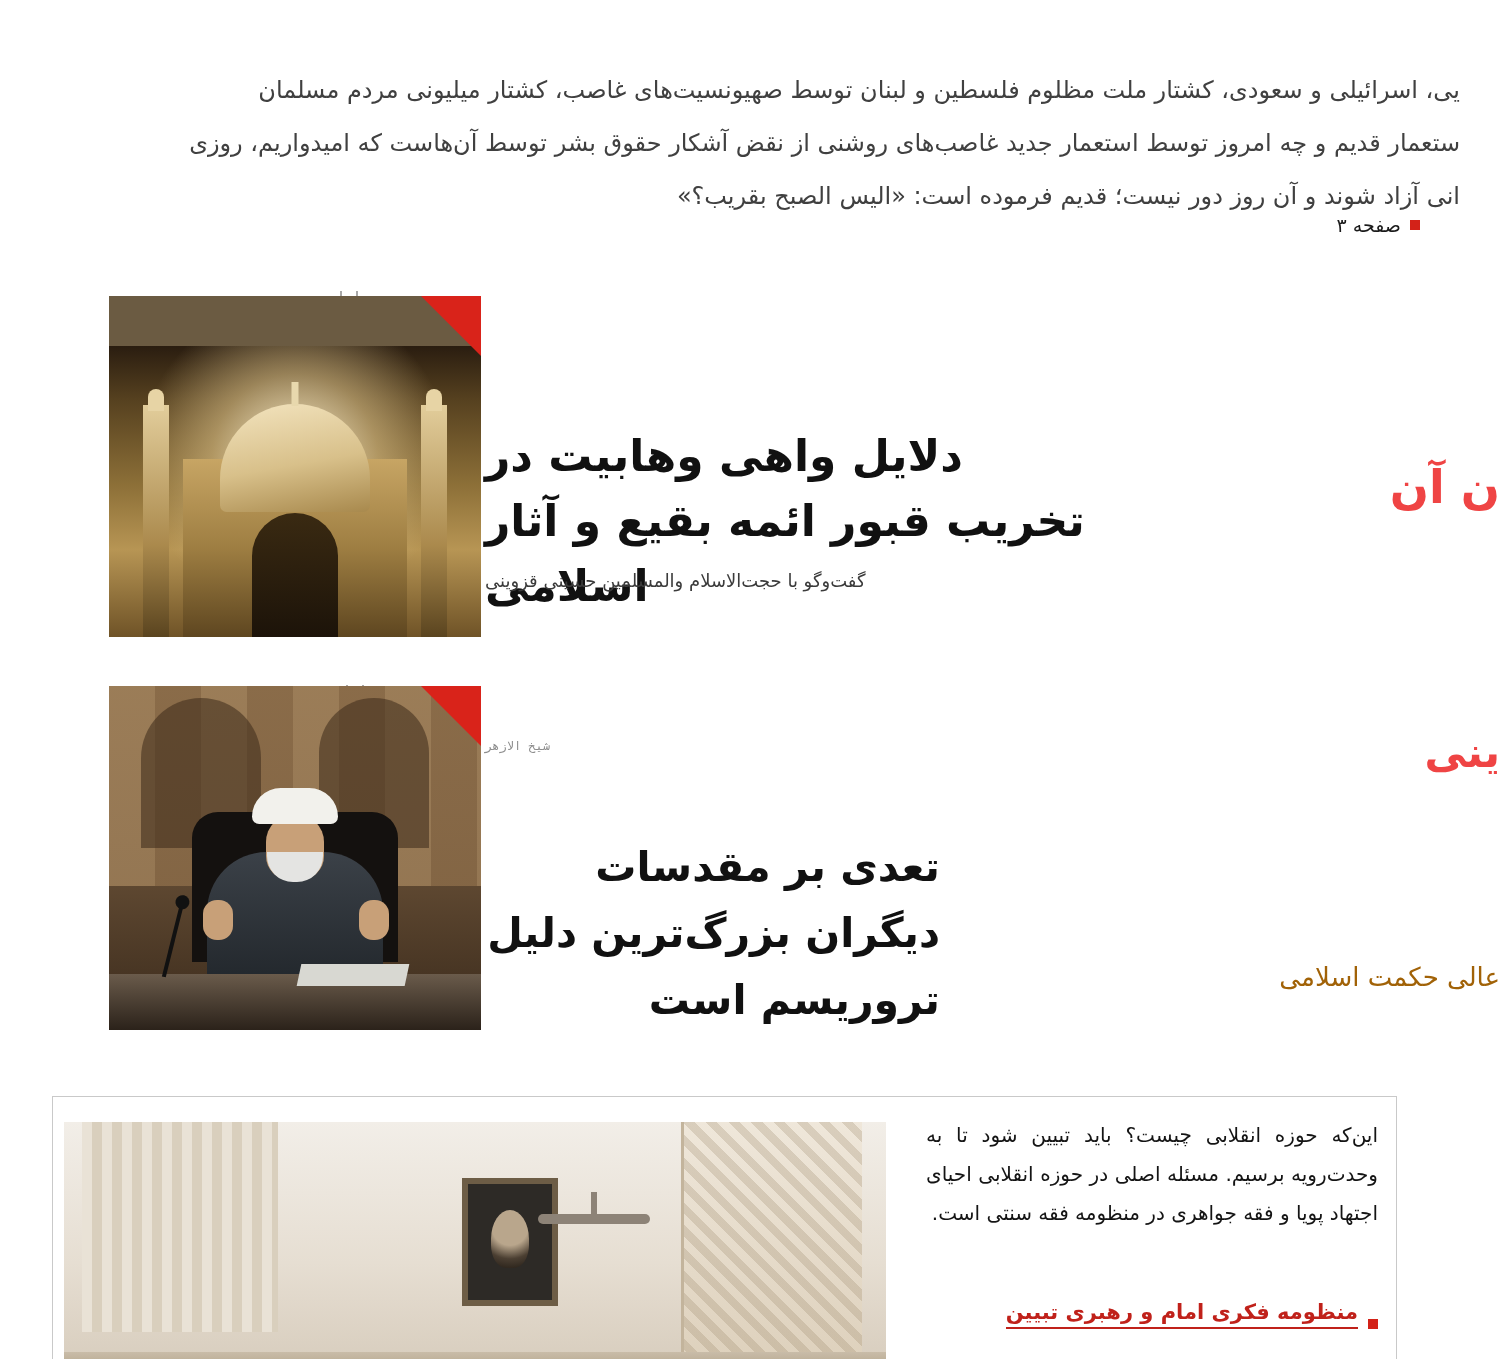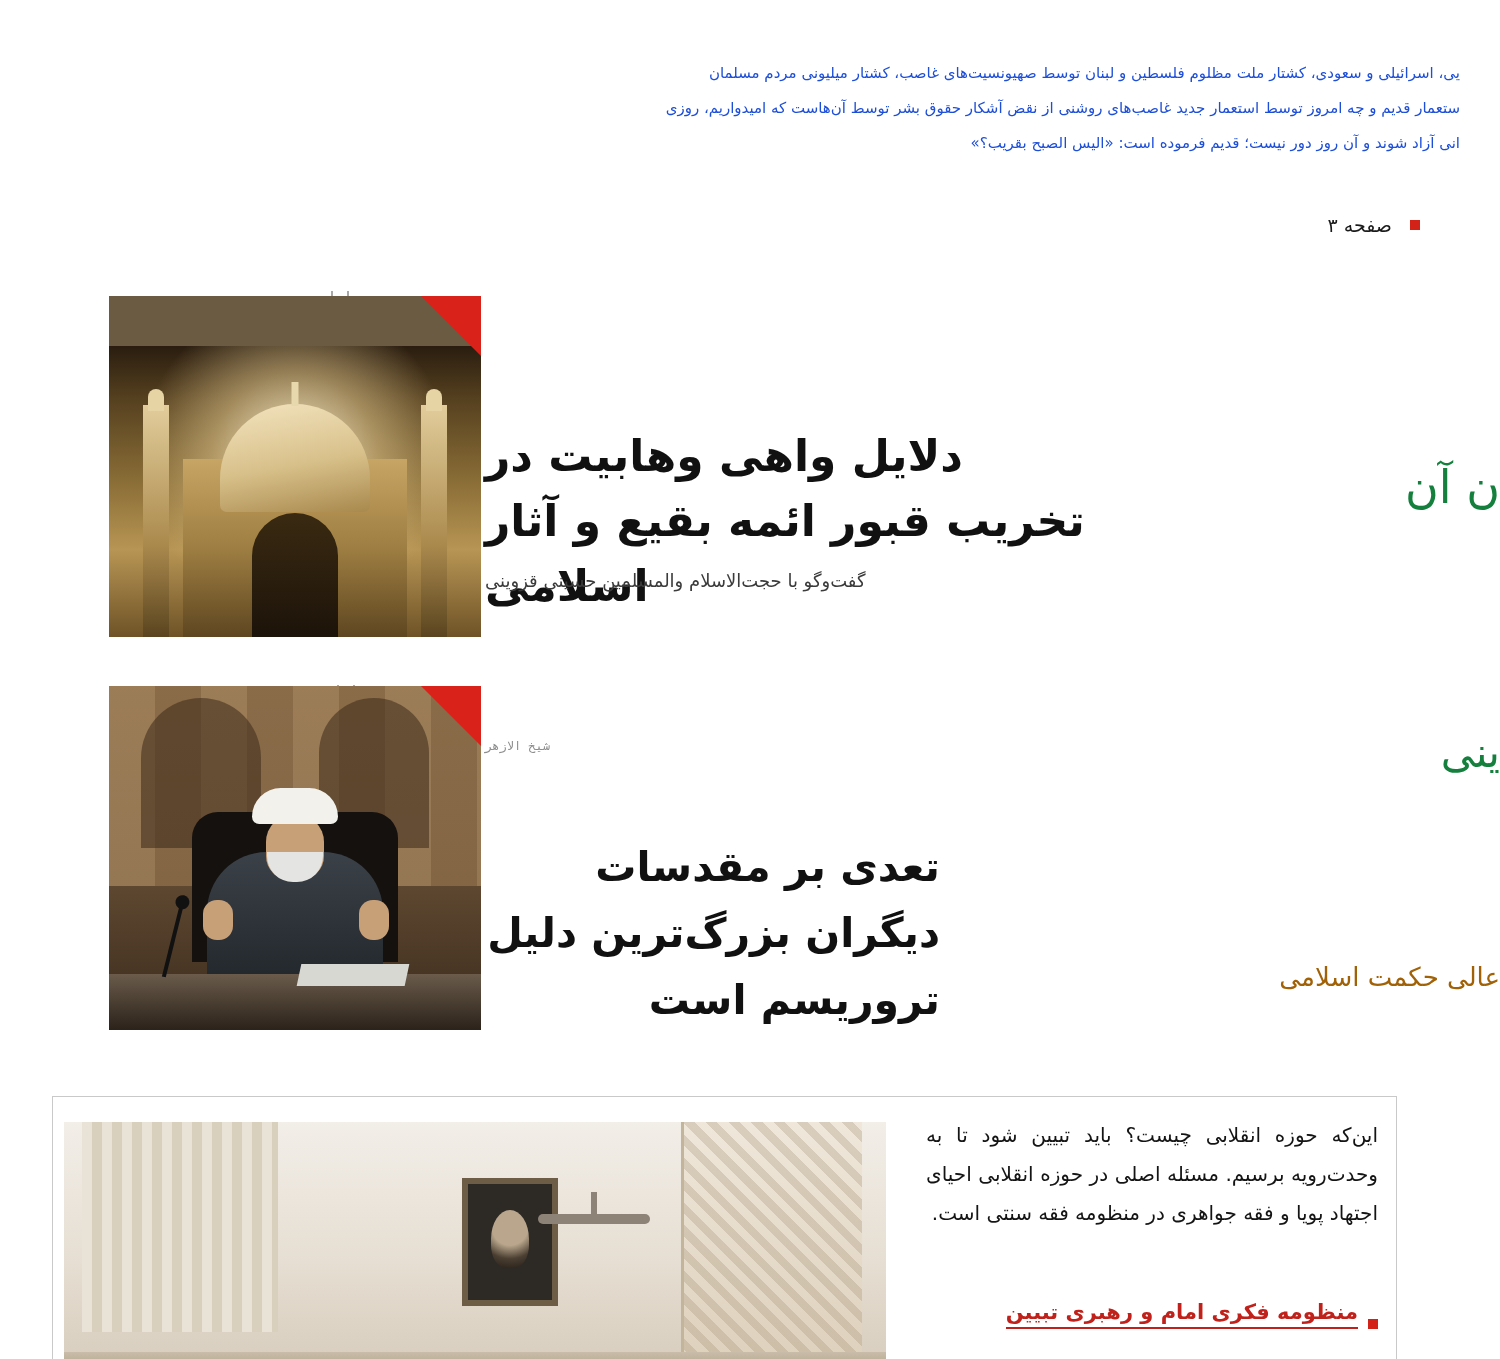--- a/index.html
+++ b/index.html
@@ -12,37 +12,37 @@
     height: 1359px;
     position: relative;
     font-family: "DejaVu Sans", "Liberation Sans", sans-serif;
     color: #1a1a1a;
     overflow: hidden;
   }
 
   
   .lead {
     position: absolute;
-    top: 58px;
+    top: 66px;
     right: 40px;
     left: 40px;
     text-align: justify;
     direction: rtl;
-    font-size: 15px;
+    font-size: 24px;
     line-height: 2.05;
-    color: #1d4ed8;
+    color: #404040;
     letter-spacing: -0.2px;
   }
   .lead p { margin: 0 0 4px 0; }
 
   
   .pagemark {
     display: inline-flex;
     align-items: center;
-    gap: 18px;
+    gap: 9px;
     font-size: 19px;
     color: #1a1a1a;
     direction: rtl;
     white-space: nowrap;
   }
   .pagemark .sq {
     width: 10px;
     height: 10px;
     background: #d32218;
     display: inline-block;
@@ -342,22 +342,22 @@
     direction: rtl;
     font-size: 12px;
     color: #8d8d8d;
     font-family: Liberation Mono, monospace;
   }
 
   
   .frag {
     position: absolute;
     direction: rtl;
-    font-weight: normal;
-    color: #15803d;
+    font-weight: bold;
+    color: #ef4444;
   }
   #frag1 { top: 460px; right: 0; font-size: 46px; }
   #frag2 { top: 728px; right: 0; font-size: 42px; }
   #frag3 {
     position: absolute;
     top: 962px;
     right: 0;
     font-size: 26px;
     color: #a16207;
     direction: rtl;

